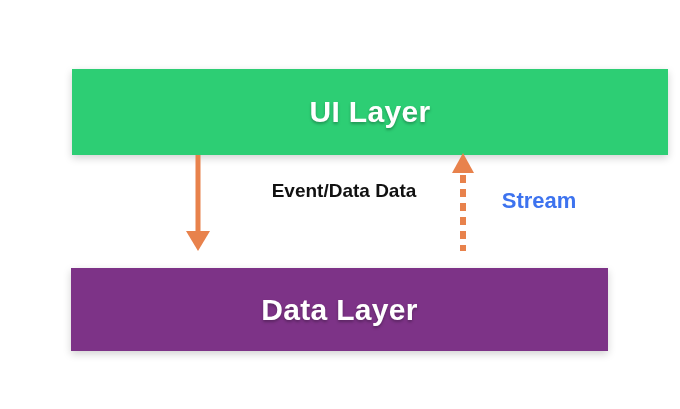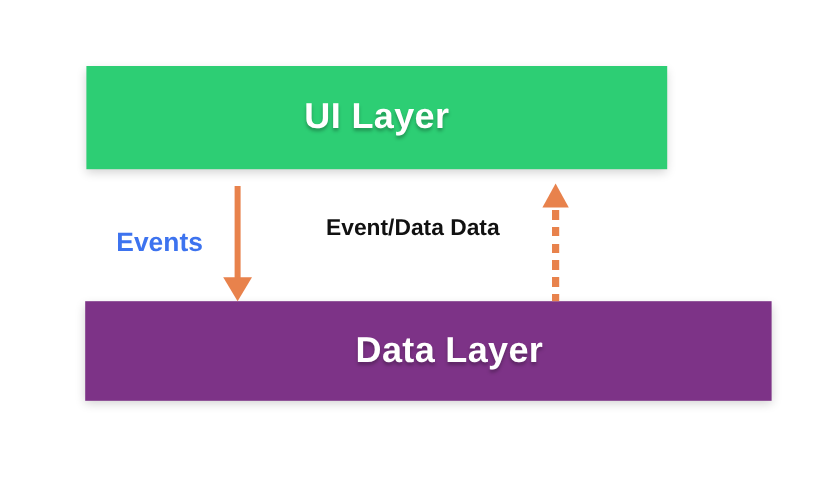--- a/index.html
+++ b/index.html
@@ -22,22 +22,22 @@
     justify-content: center;
     box-shadow: 0 3px 8px rgba(0,0,0,0.18);
   }
   .layer-box .layer-label {
     color: #ffffff;
     font-size: 30px;
     font-weight: bold;
     letter-spacing: 0.3px;
     text-shadow: 0 2px 3px rgba(0,0,0,0.28);
   }
-  .box-ui   { left: 72px; top: 55px;  width: 484px; height: 86px; }
-  .box-data { left: 71px; top: 251px; width: 537px; height: 83px; padding-left: 35px; }
+  .box-ui   { left: 72px; top: 69px;  width: 596px; height: 86px; }
+  .box-data { left: 71px; top: 268px; width: 537px; height: 83px; }
 
   .flow-caption {
     position: absolute;
     left: 344px;
     top: 179px;
     transform: translateX(-50%);
     text-align: center;
     color: #111111;
     font-size: 19px;
     font-weight: bold;
@@ -120,20 +120,20 @@
   <div class="arrow arrow-down" style="--ac: #e8824c;">
     <div class="shaft-solid"></div>
     <div class="head-down"></div>
   </div>
 
   <div class="arrow arrow-up" style="--ac: #e8824c;">
     <div class="head-up"></div>
     <div class="shaft-dashed"></div>
   </div>
 
-  <div class="side-label label-events" style="color: rgb(61, 115, 239);">Events</div>
 
+  <div class="side-label label-stream" style="color: rgb(61, 115, 239);">Stream</div>
 
   <div class="flow-caption">
     <div>Event/Data Data</div>
   </div>
 
 </div>
 
 </body></html>

